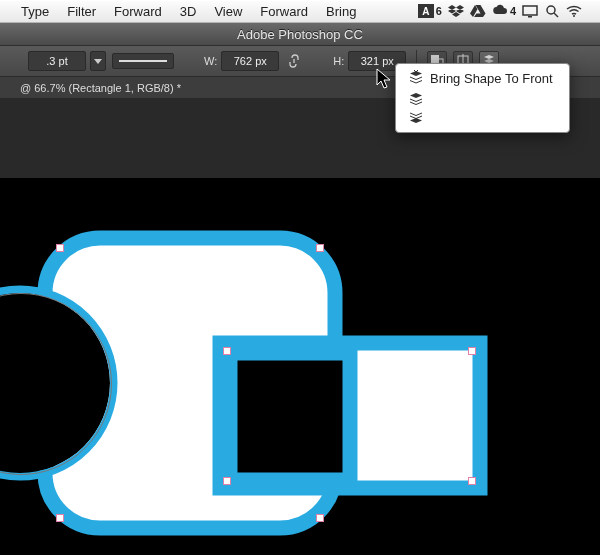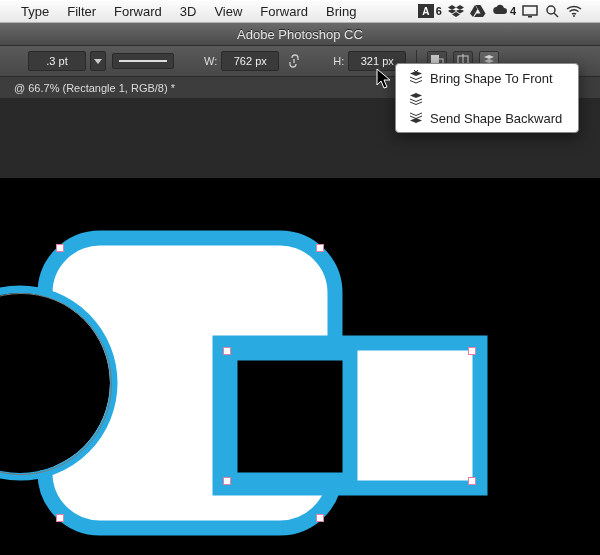--- a/index.html
+++ b/index.html
@@ -104,21 +104,21 @@
   .divider {
     width:1px; height:22px; background:#333; margin:0 4px;
   }
 
   .doc-tab-bar {
     height: 22px;
     background: #3d3d3d;
     border-bottom: 1px solid #222;
     display:flex; align-items:center;
     color:#ddd; font-size:11px;
-    padding-left:14px;
+    padding-left:20px;
   }
   .canvas-area {
     position:absolute;
     left:0; right:0; top:75px; bottom:0;
     background:#292929;
   }
   .canvas {
     position:absolute;
     left:0; top:80px;
     width:600px; height:400px;
@@ -332,21 +332,20 @@
           </svg>
       </span>
     </div>
     <div class="menu-item">
       <span class="stack-icon">
         <svg viewBox="0 0 16 16">
             <path fill="none" stroke="#333" d="M2 3l6 2.5L14 3M2 6l6 2.5L14 6"></path>
             <path fill="#333" d="M8 8l6 2.5L8 13 2 10.5z"></path>
           </svg>
       </span>
-      <span>Send Shape Backward</span>
     </div>
   </div>
 
   <div class="cursor">
     <svg width="18" height="22" viewBox="0 0 18 22">
       <path fill="#000" stroke="#fff" stroke-width="1" d="M1 1l0 16 4-4 3 7 3-1-3-7 6 0z"></path>
     </svg>
   </div>
 </div>
 

